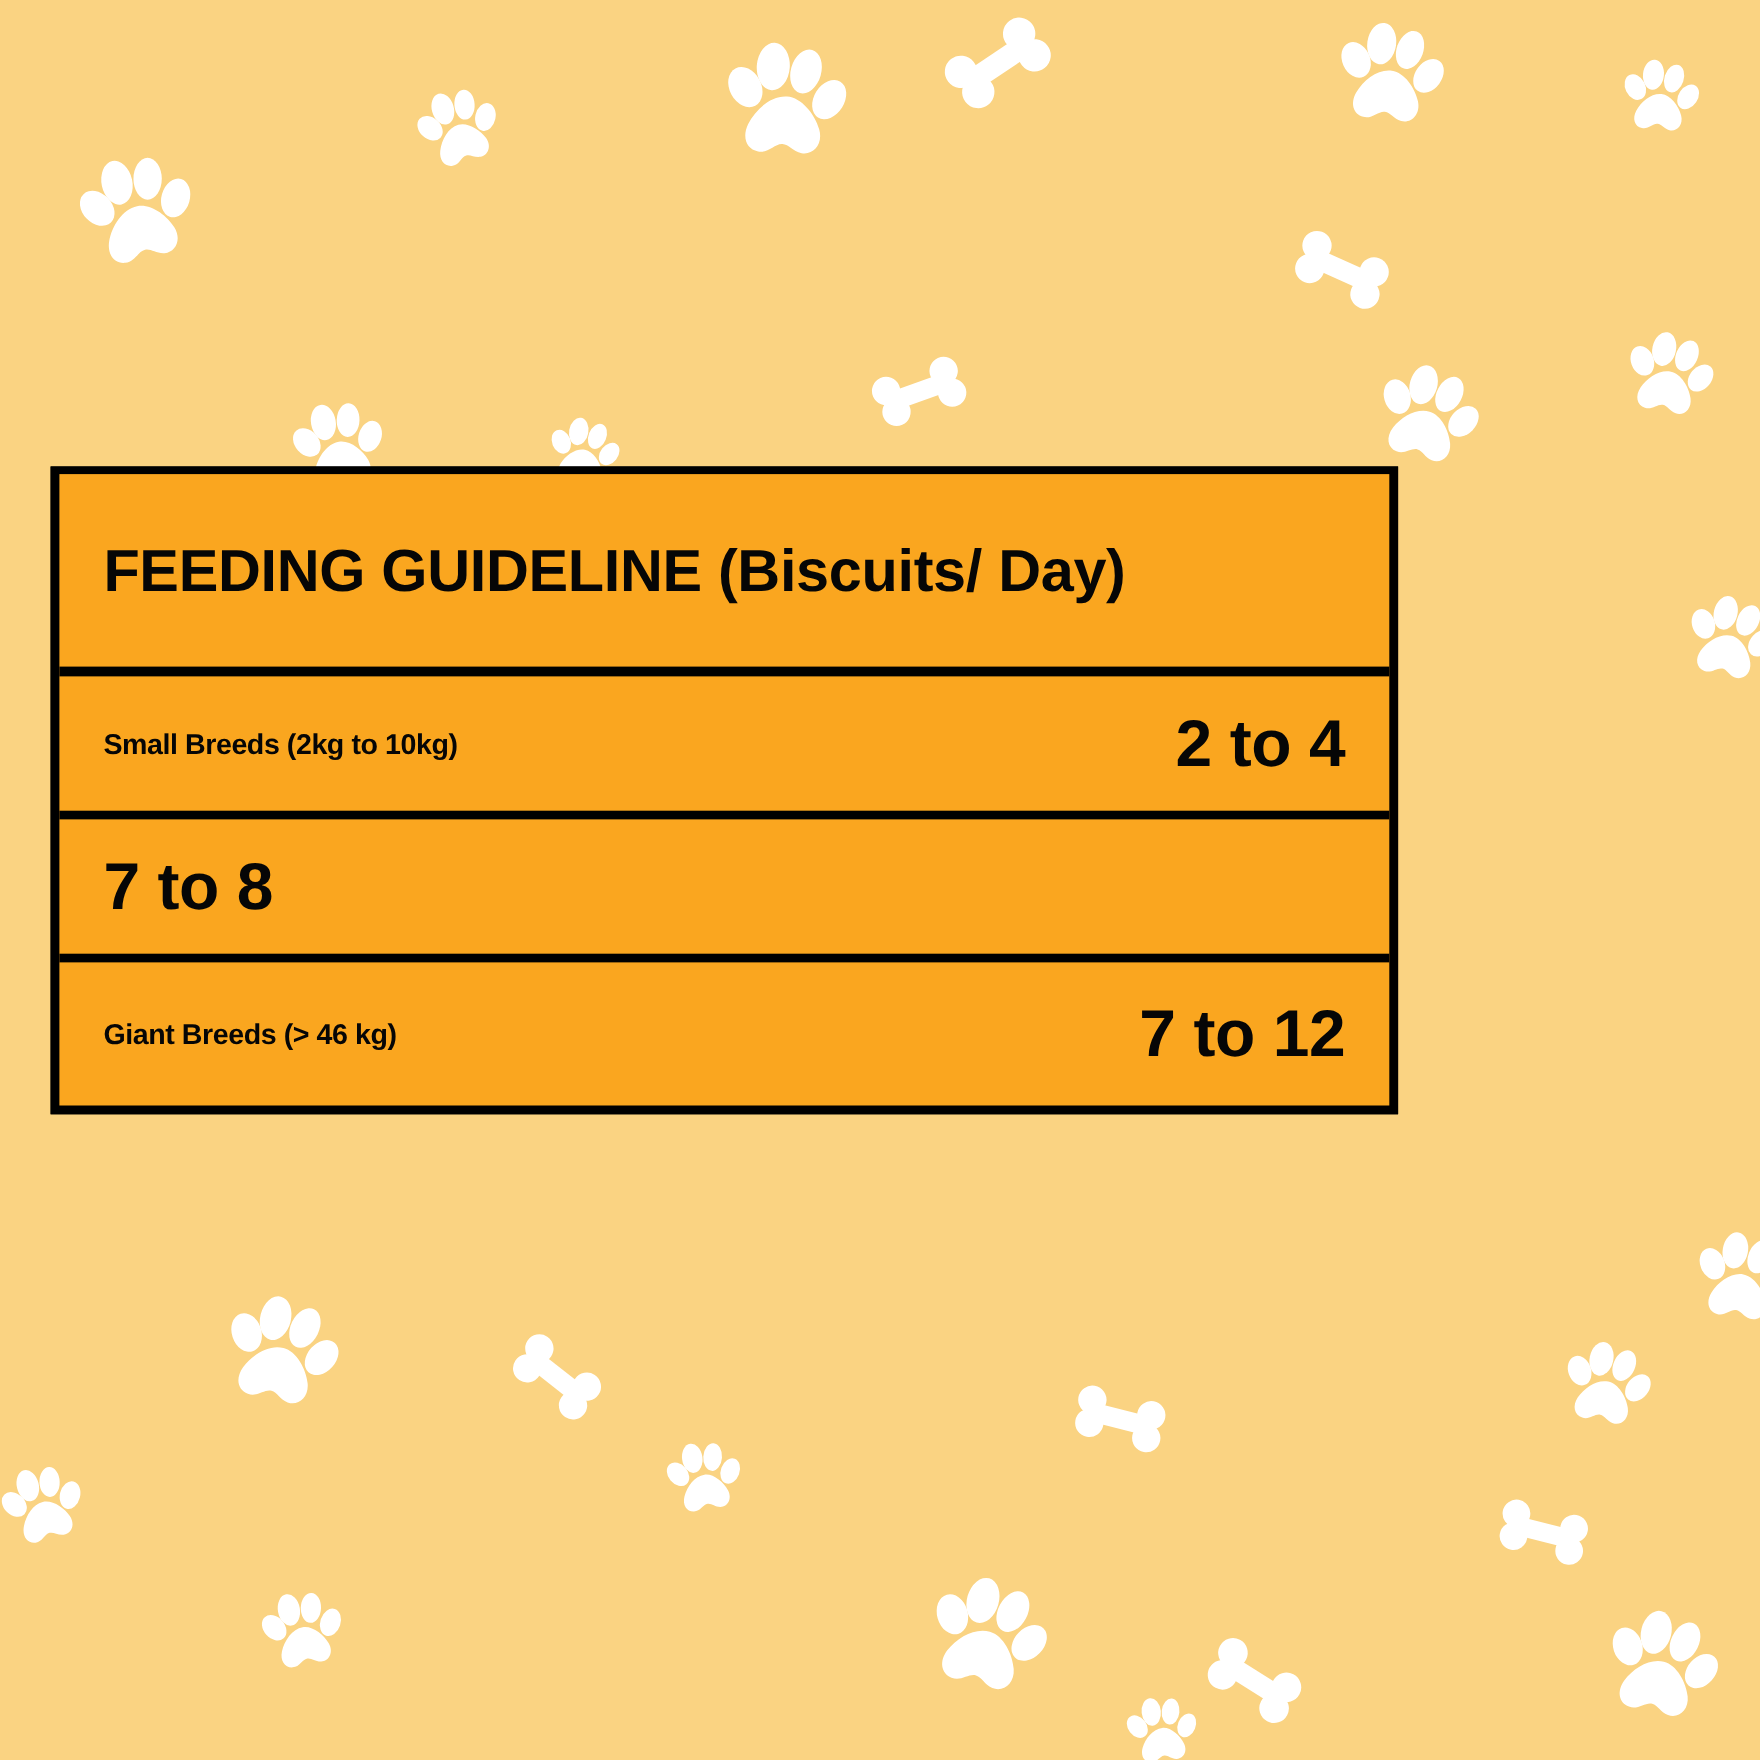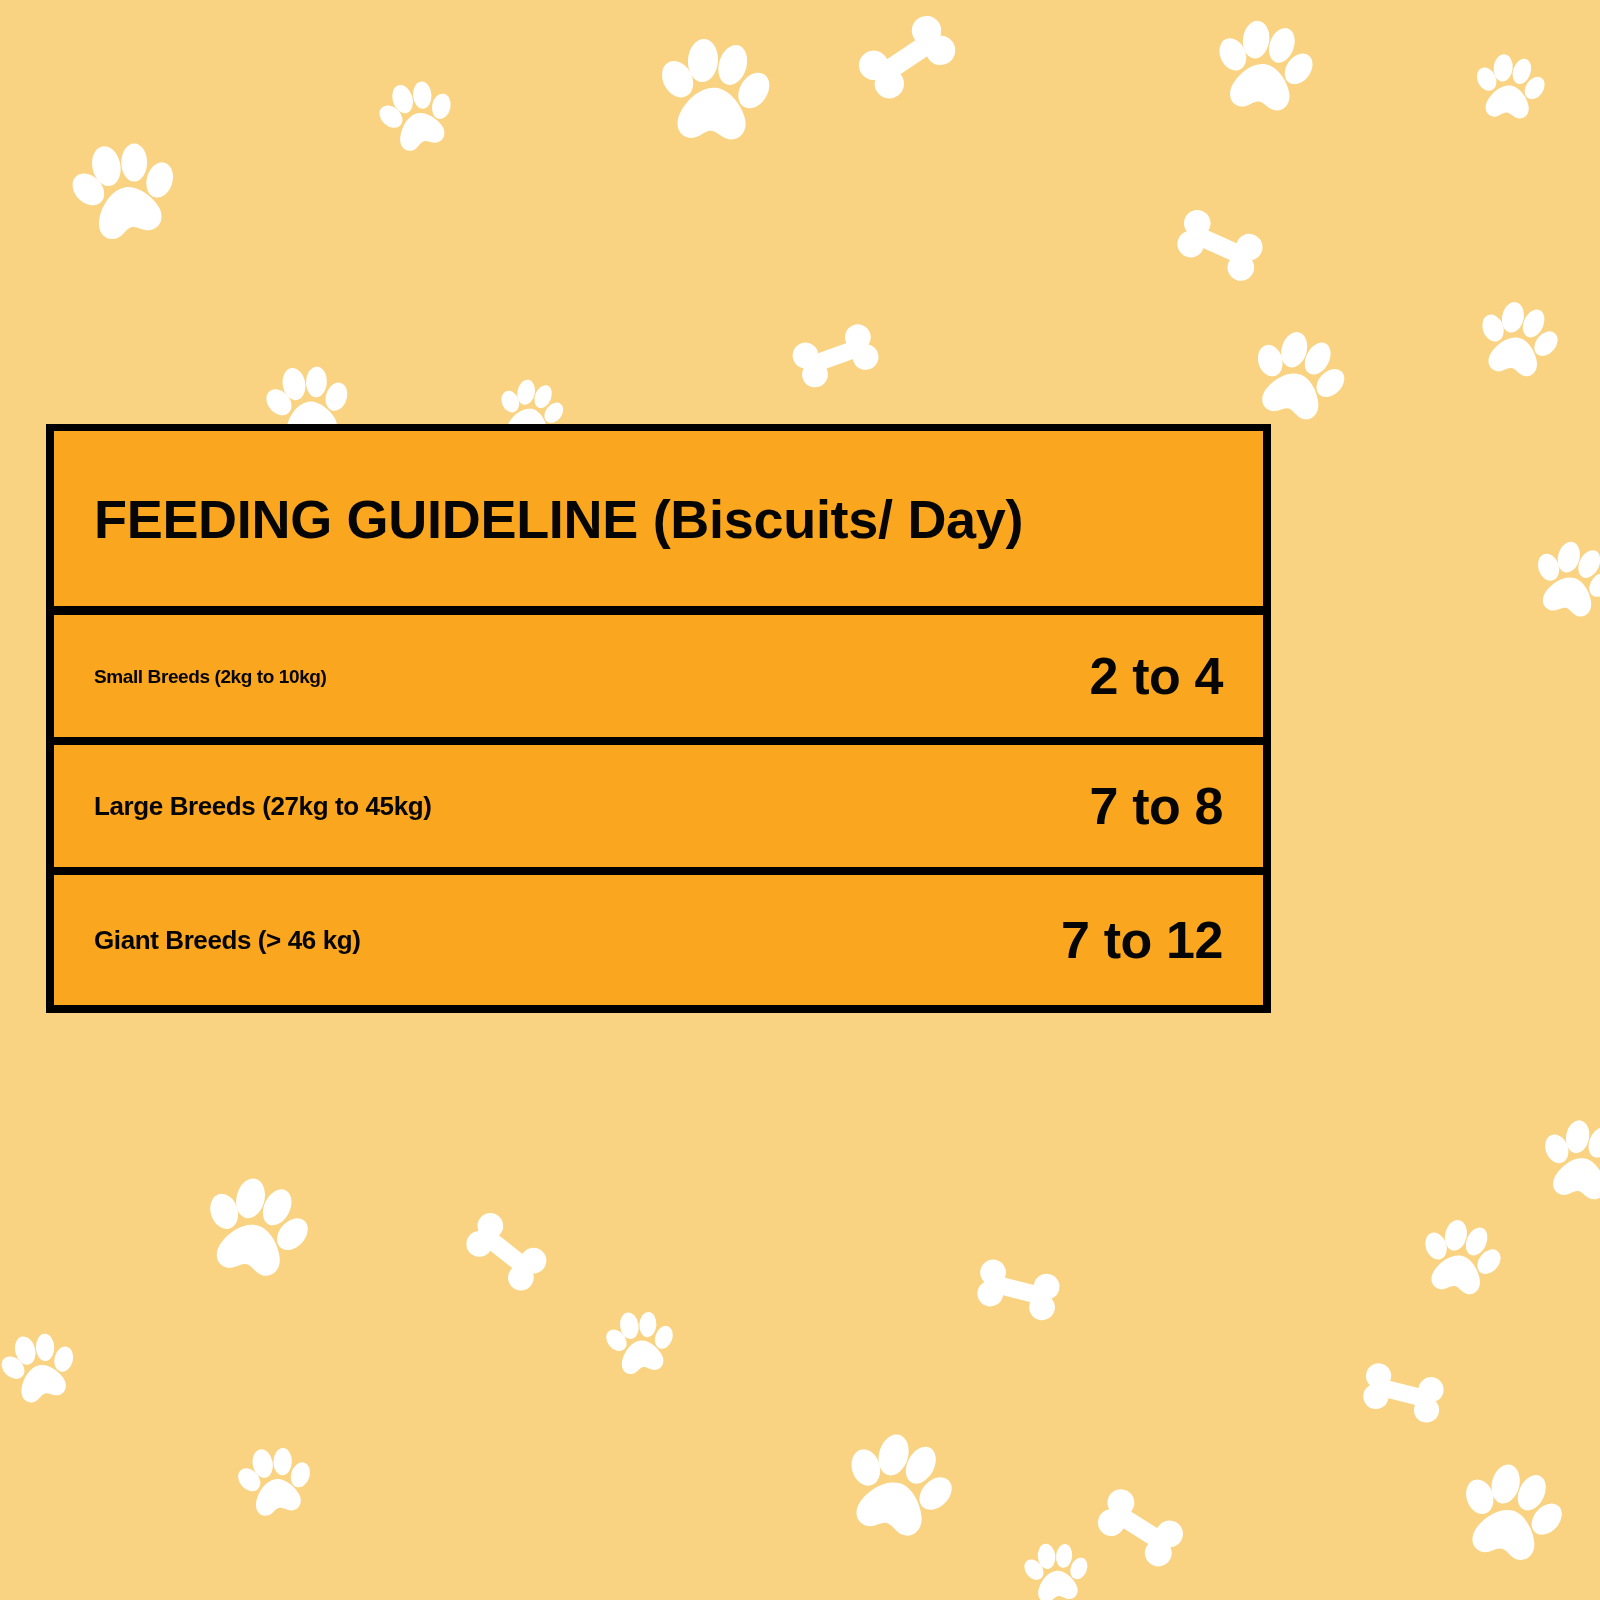--- a/index.html
+++ b/index.html
@@ -76,21 +76,21 @@
     flex: 1 1 auto;
     font-size: 52px;
     font-weight: 700;
     letter-spacing: -0.4px;
     line-height: 1;
     white-space: nowrap;
     text-align: left;
   }
   .breed-amount {
     flex: 0 0 auto;
-    font-size: 52px;
+    font-size: 60px;
     font-weight: 700;
     letter-spacing: -0.4px;
     line-height: 1;
     white-space: nowrap;
     text-align: center;
     padding-right: 4px;
   }
 </style>
 </head>
 <body>
@@ -348,27 +348,26 @@
     </div>
   </div>
 
 <div id="feeding-table">
 
   <div class="row" id="header-row">
     <div id="header-title">FEEDING GUIDELINE (Biscuits/ Day)</div>
   </div>
 
   <div class="row data-row">
-    <div class="breed-label" style="font-size: 19px;">Small Breeds (2kg to 10kg)</div>
+    <div class="breed-label" style="font-size: 26px;">Small Breeds (2kg to 10kg)</div>
     <div class="breed-amount">2 to 4</div>
   </div>
 
 
   <div class="row data-row">
-    <div class="breed-label" style="font-size: 26px;">Large Breeds (27kg to 45kg)</div>
     <div class="breed-amount">7 to 8</div>
   </div>
 
   <div class="row data-row last">
     <div class="breed-label" style="font-size: 26px;">Giant Breeds (&gt; 46 kg)</div>
     <div class="breed-amount">7 to 12</div>
   </div>
 
 </div>
 

